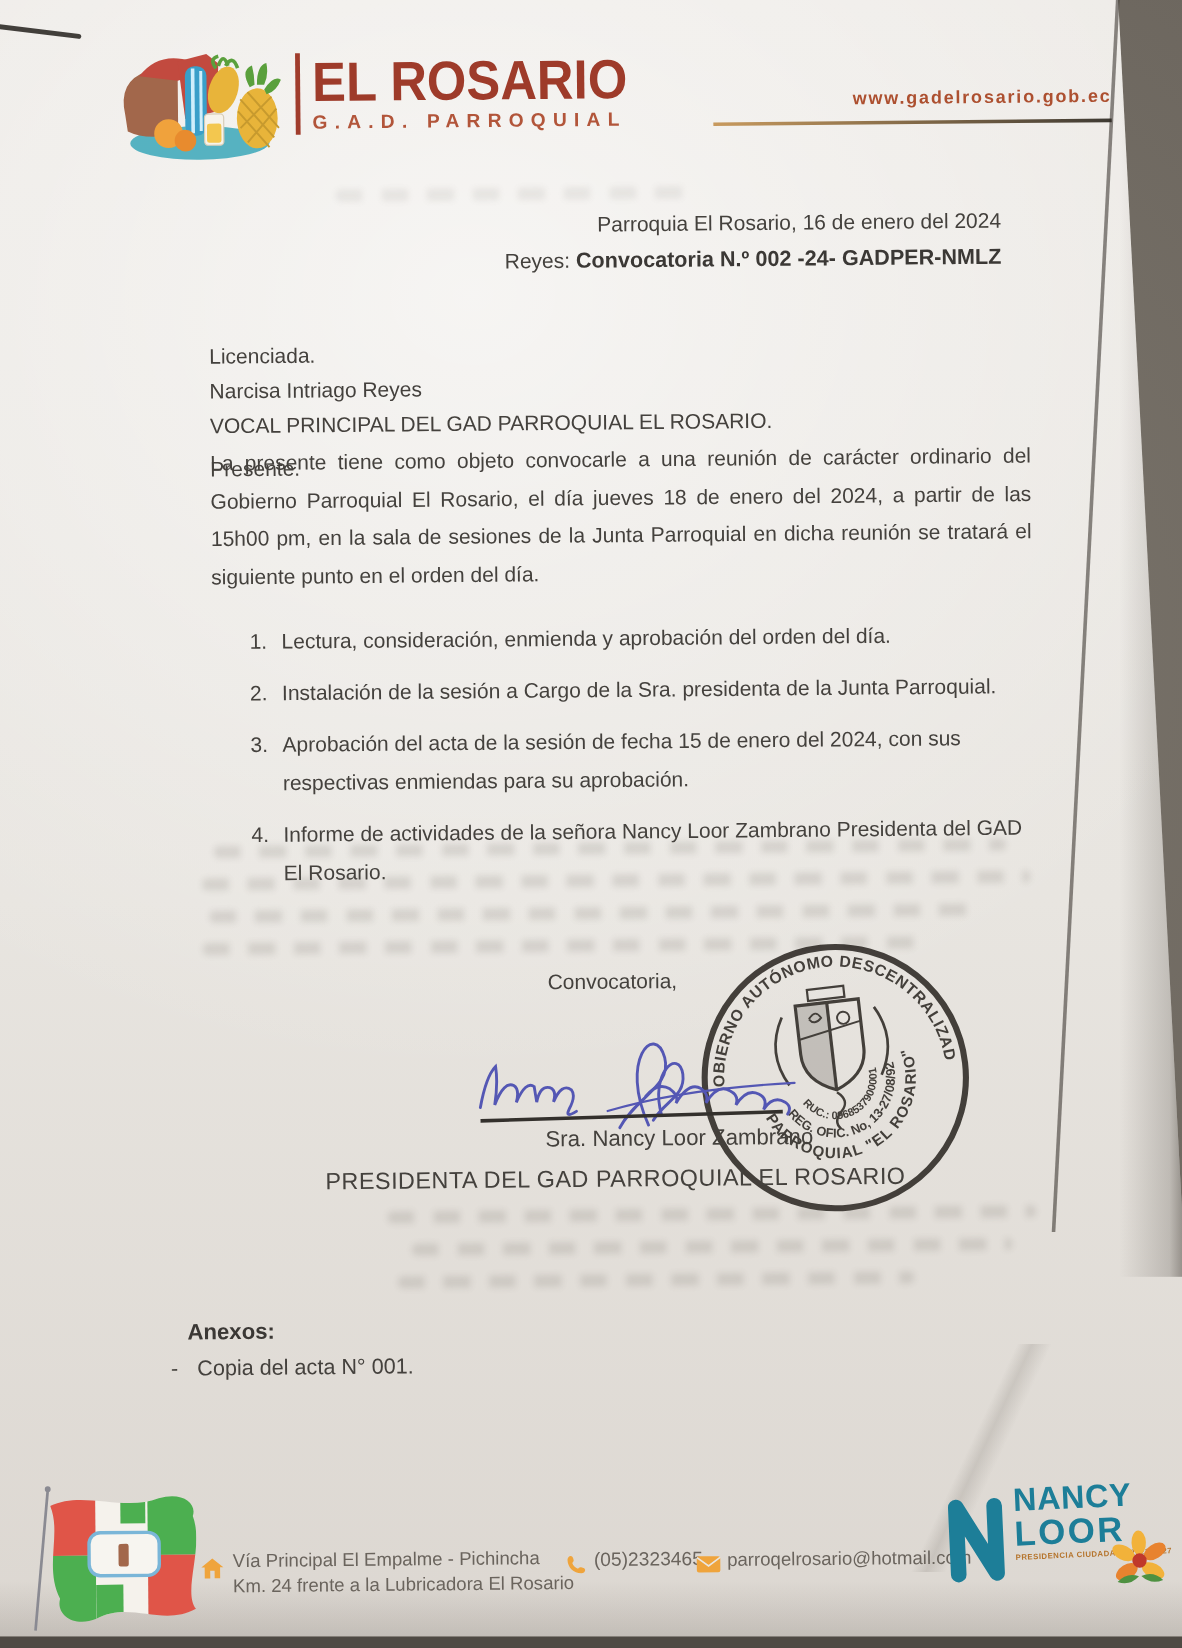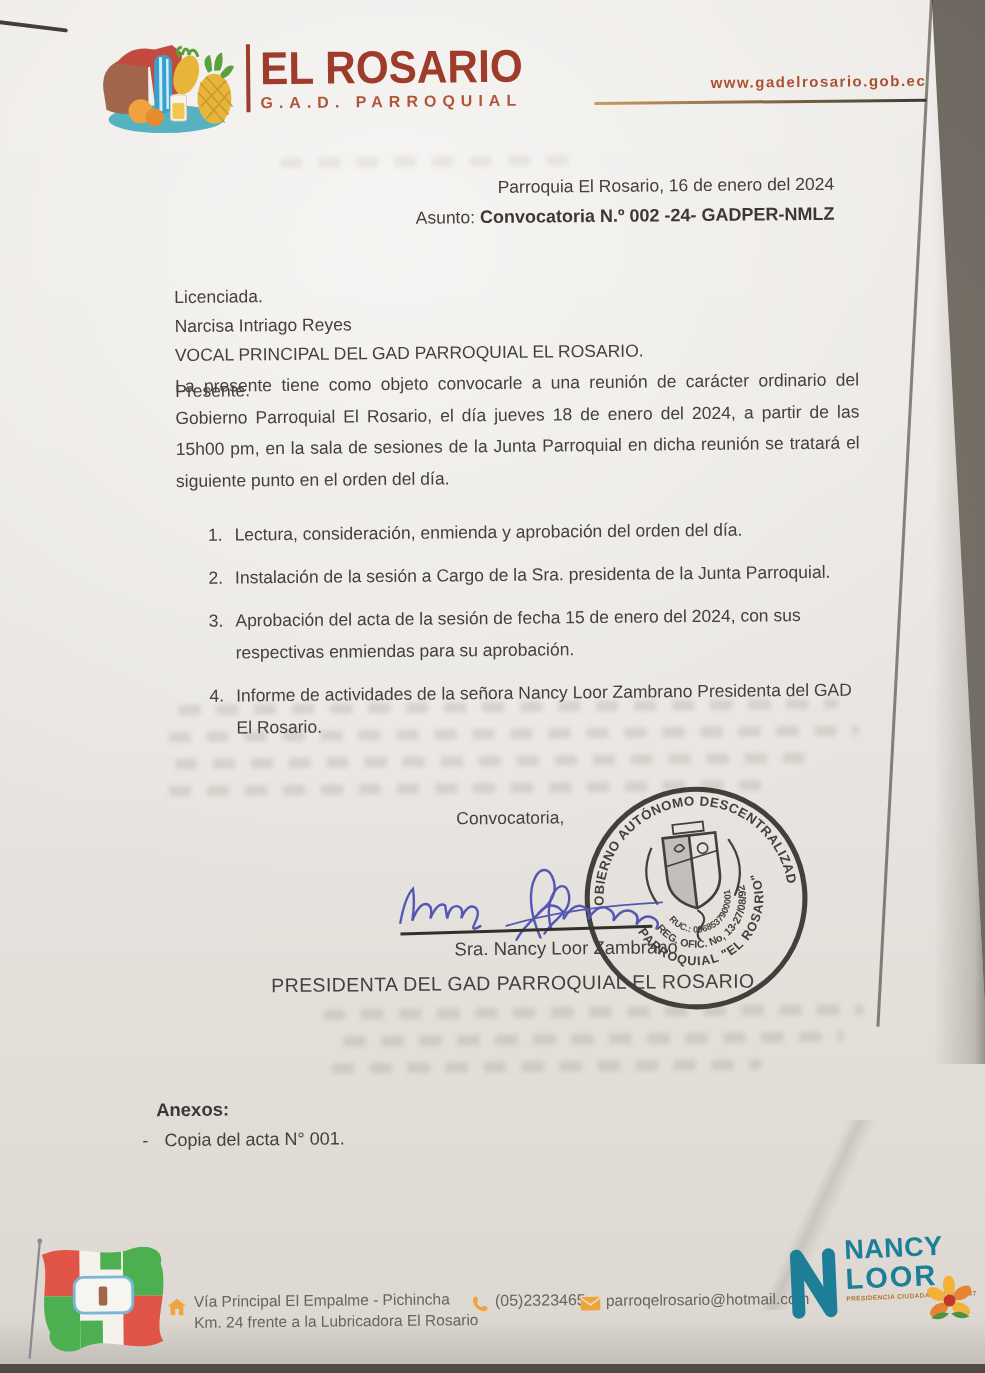--- a/index.html
+++ b/index.html
@@ -119,21 +119,21 @@
       <div class="website">www.gadelrosario.gob.ec</div>
       <div class="rule"></div>
 
       <div class="ghost-top">
           <div class="g-row"></div>
         </div>
 
       <div class="dateblock">
         <div>Parroquia El Rosario, 16 de enero del 2024</div>
         <div class="subject">
-          <span>Asunto:</span>
+          <span>Reyes:</span>
           <b>Convocatoria N.º 002 -24- GADPER-NMLZ</b>
         </div>
       </div>
 
       <div class="recipient">
         <div>Licenciada.</div>
         <div>Narcisa Intriago Reyes</div>
         <div>VOCAL PRINCIPAL DEL GAD PARROQUIAL EL ROSARIO.</div>
         <div class="presente">Presente.</div>
       </div>

